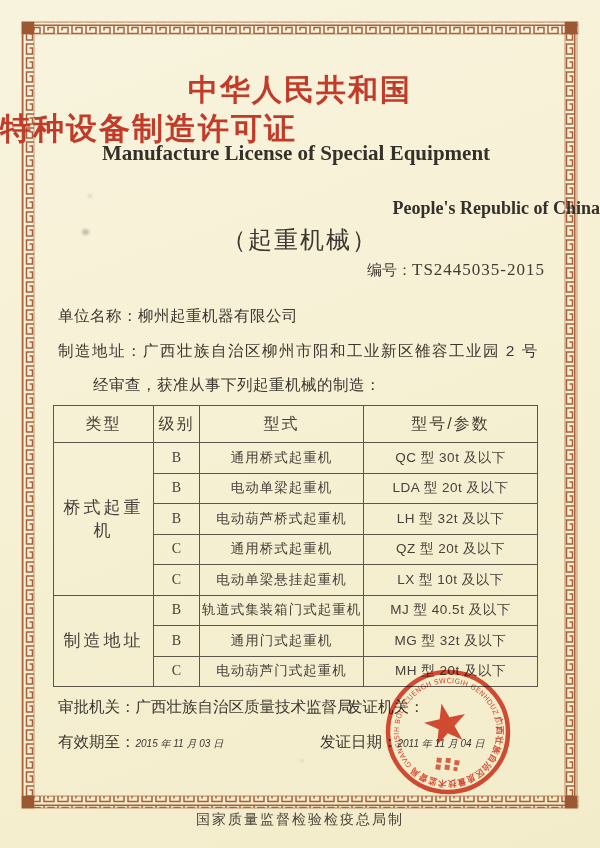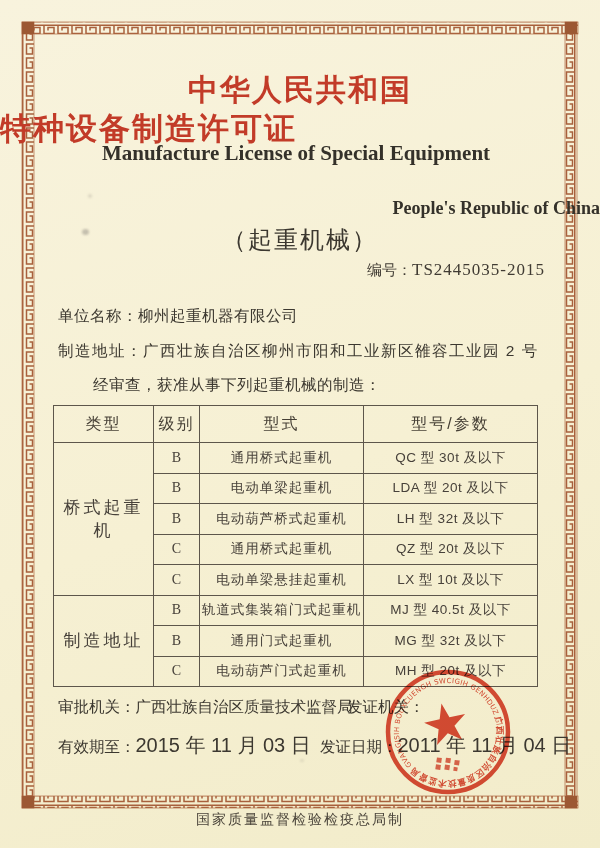--- a/index.html
+++ b/index.html
@@ -39,21 +39,21 @@
   td.type-cell{font-size:17px;letter-spacing:3px;}
   td.grade-cell{font-family:"Liberation Serif",serif;font-size:14px;}
   td.form-cell{letter-spacing:1px;}
   td.model-cell{letter-spacing:0.5px;}
   
   .field-line{font-size:15.5px;color:#3c3830;white-space:nowrap;}
   .fl-1{top:697px;left:58px;}
   .fl-1 .issuer{position:absolute;left:289px;top:0;}
   .fl-2{top:732px;left:58px;}
   .fl-2 .issue-date{position:absolute;left:262px;top:0;}
-  .date-num{font-size:20px;}
+  .date-num{font-size:10px;font-style:italic;}
   
   .footer-made{top:811px;left:0;width:600px;text-align:center;
     font-size:14px;color:#4a443a;letter-spacing:2px;}
   
   .seal{top:665px;left:381px;width:134px;height:134px;
     mix-blend-mode:multiply;opacity:0.92;z-index:4;}
   
   .speck{border-radius:50%;filter:blur(1px);}
   .speck1{top:229px;left:82px;width:7px;height:6px;background:#9b968b;opacity:.55;}
   .speck2{top:194px;left:88px;width:4px;height:4px;background:#b5af9f;opacity:.4;}

